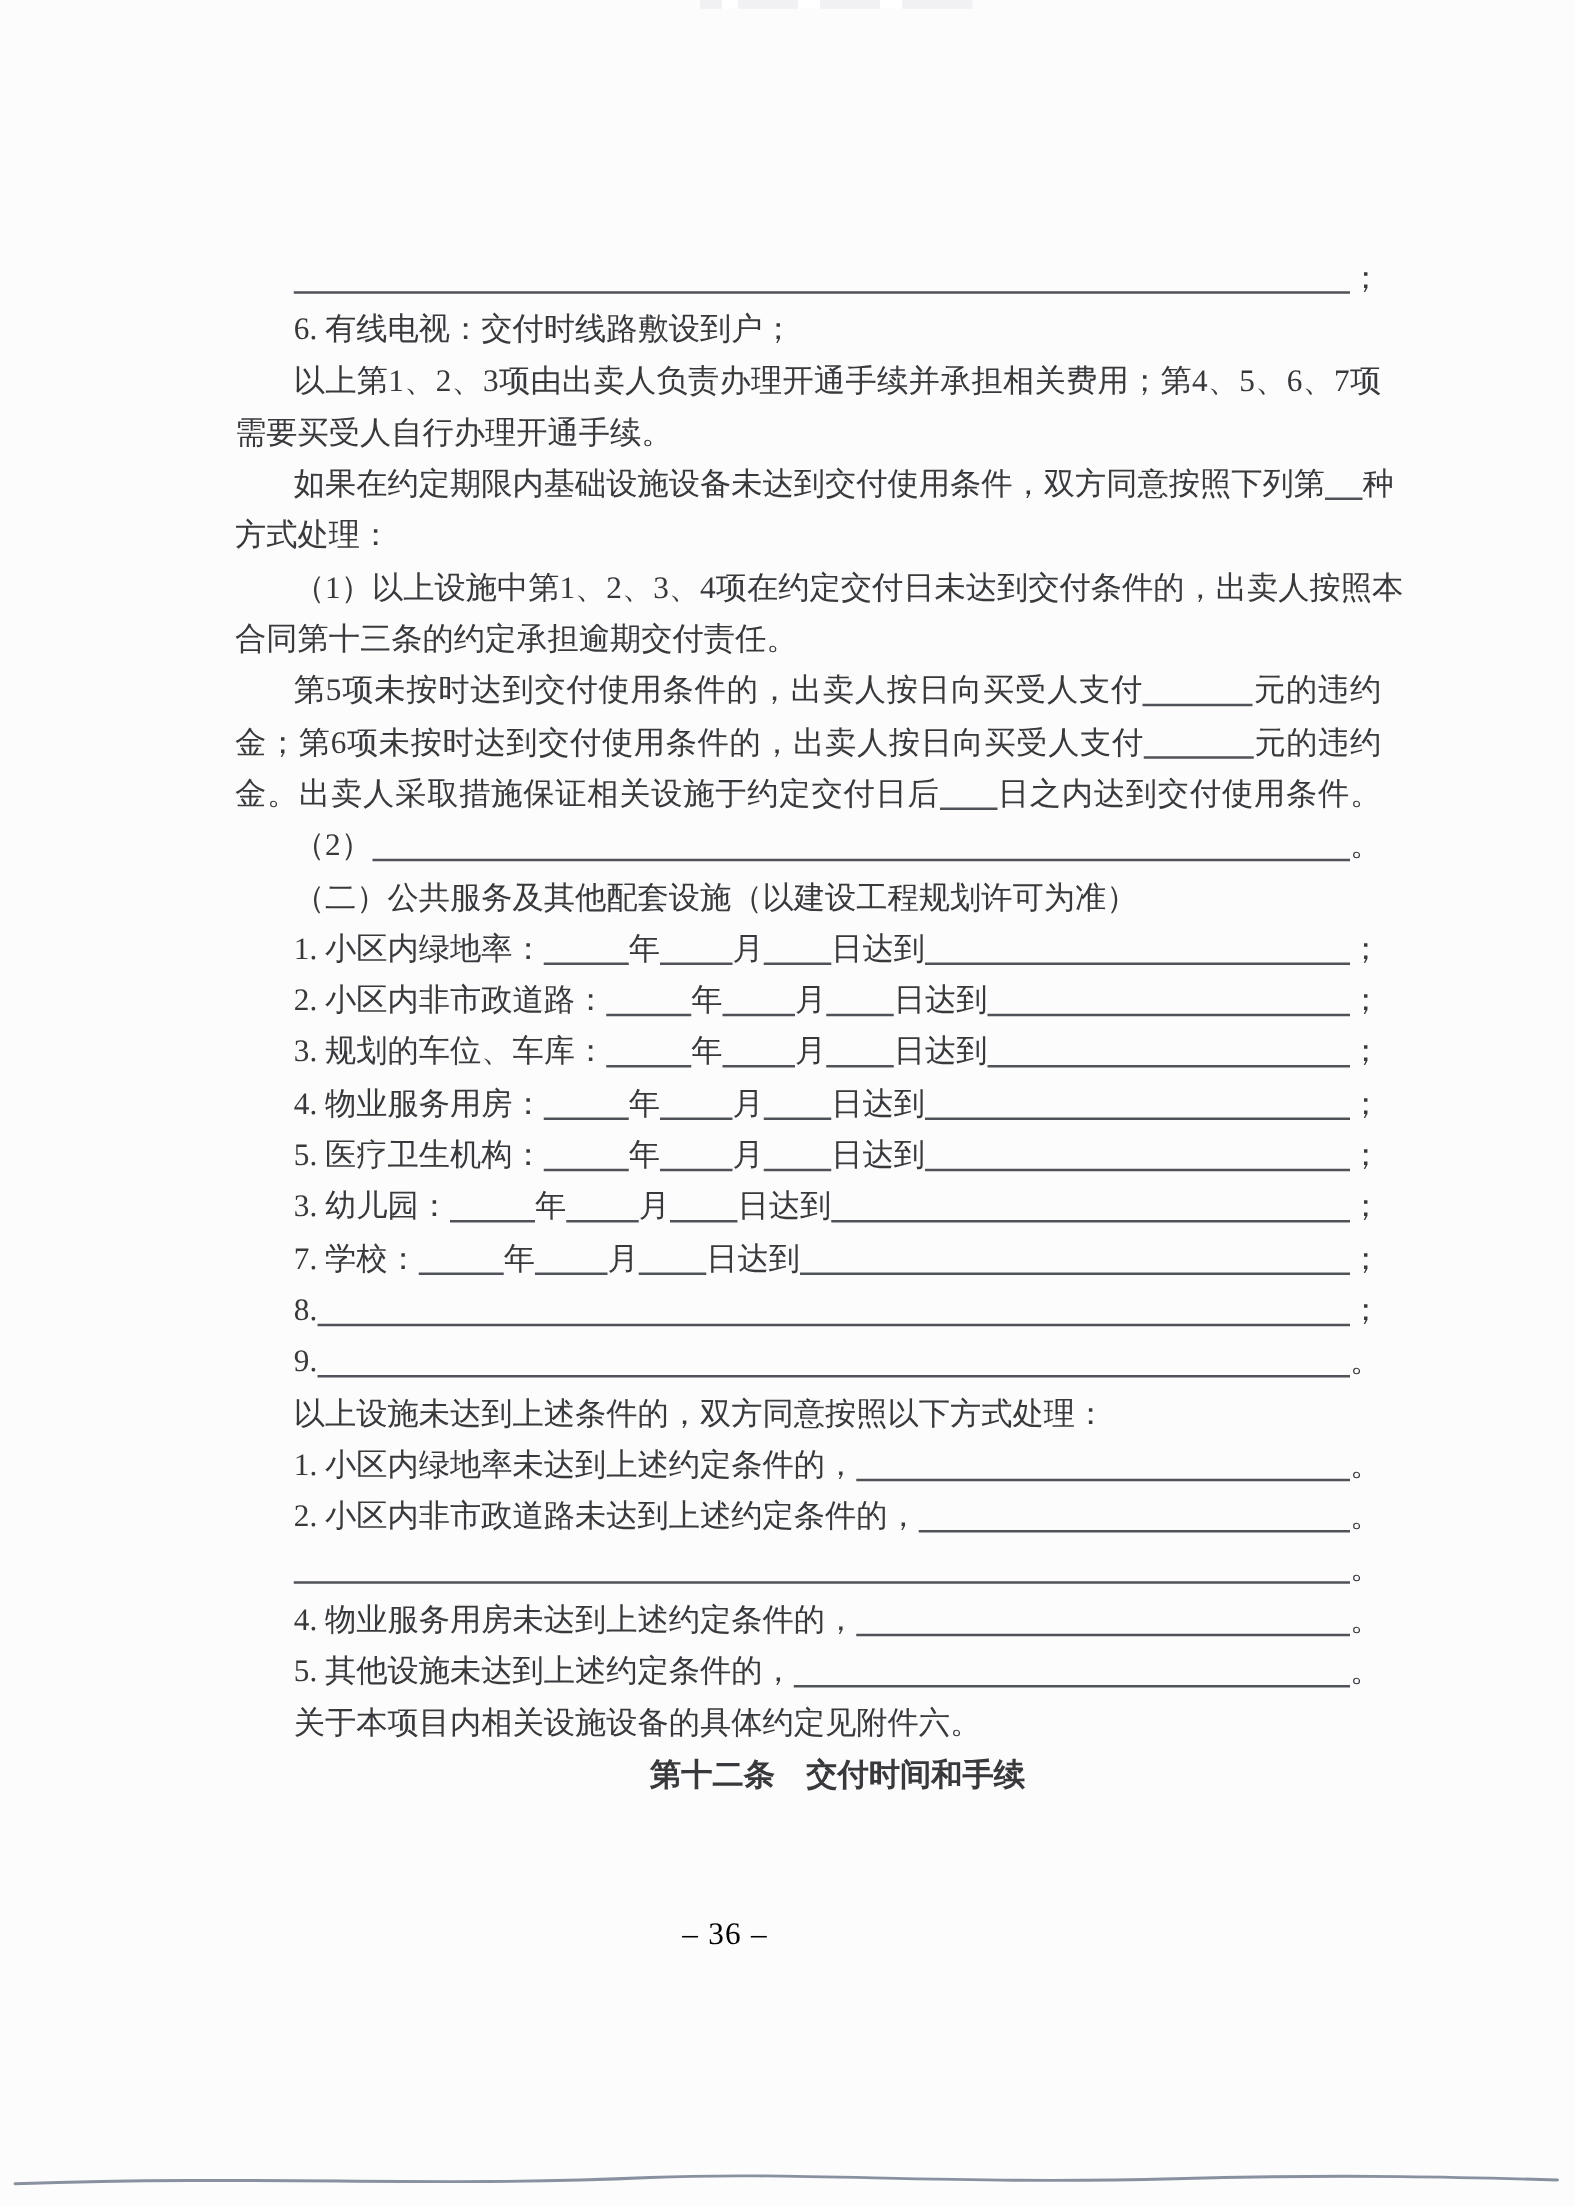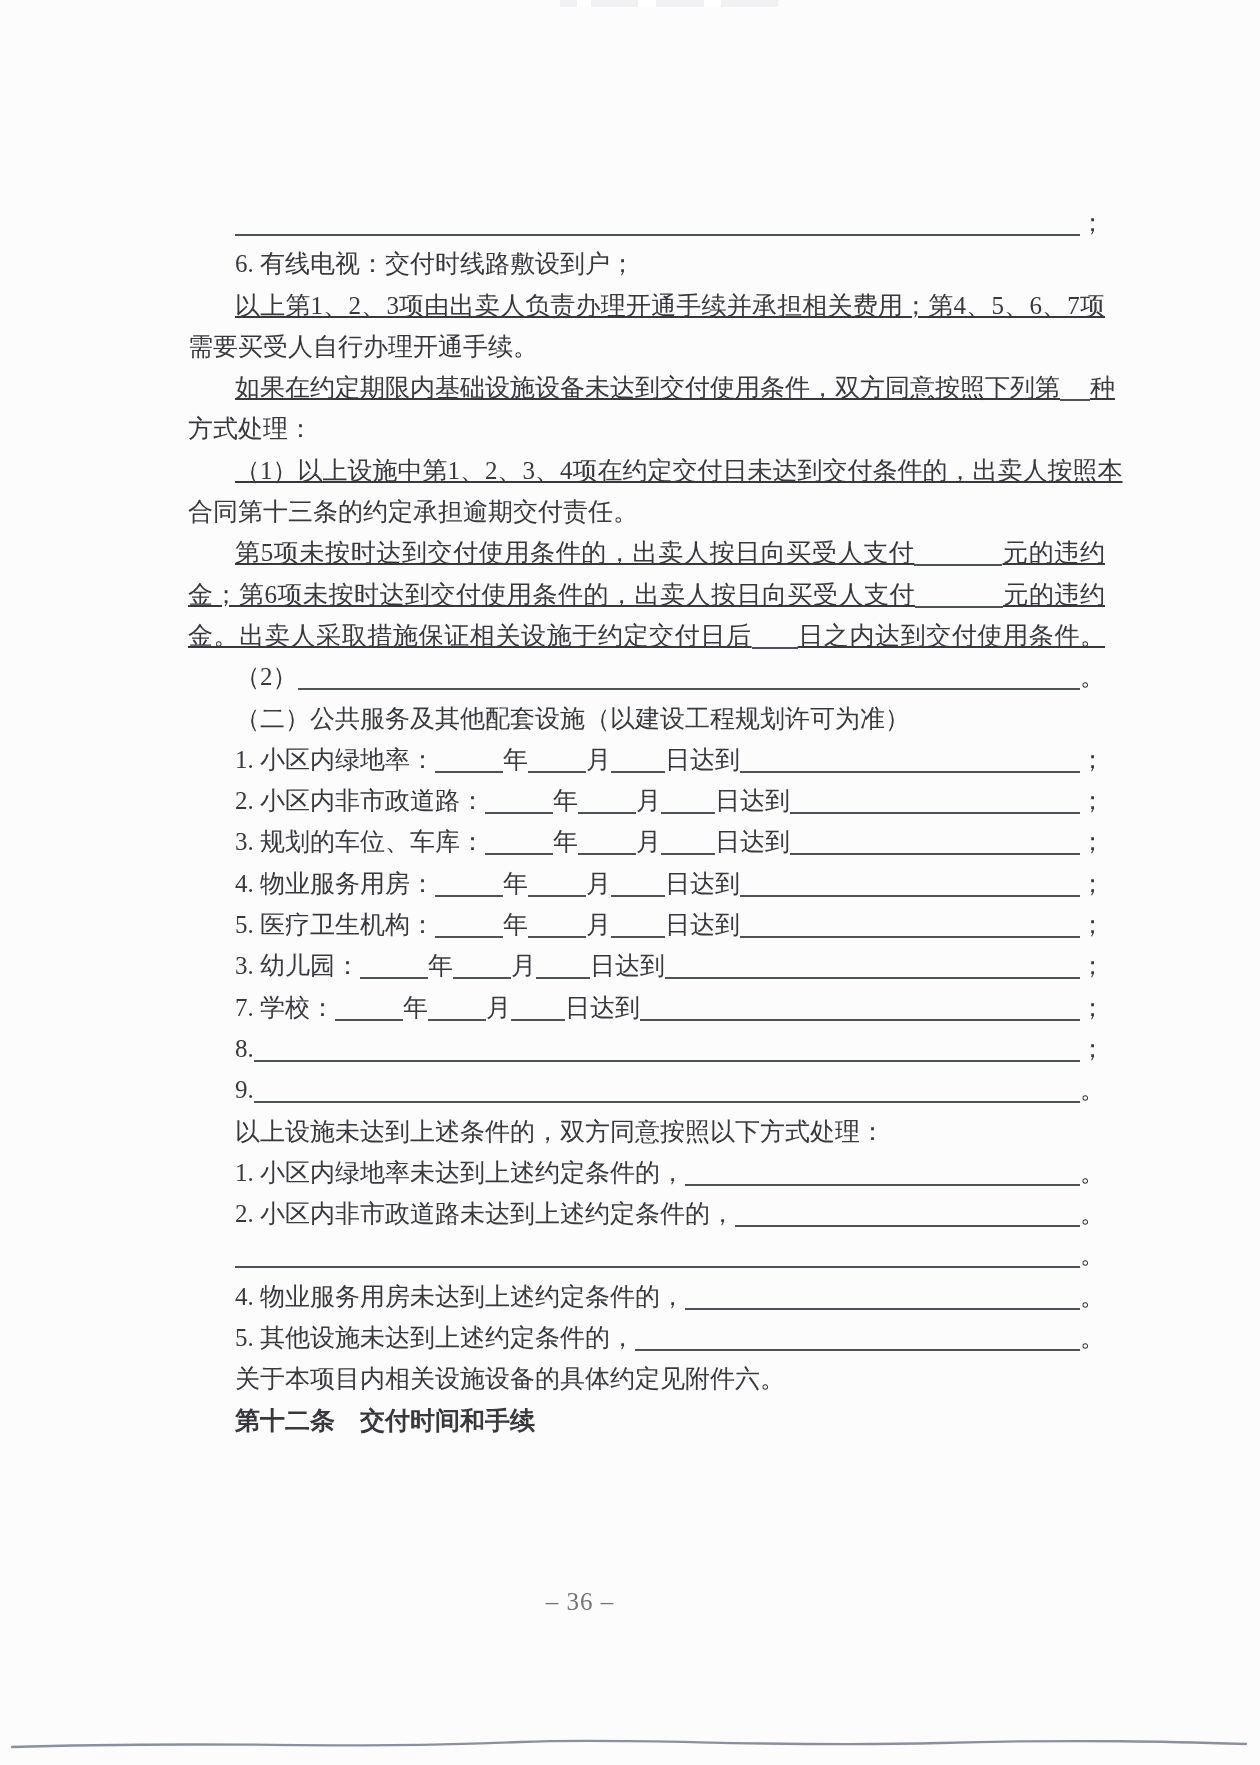--- a/index.html
+++ b/index.html
@@ -29,44 +29,43 @@
     line-height: 41.3px;
     font-size: 25px;
     white-space: pre;
   }
   .line.ind { padding-left: 47px; }
   .line.fill {
     display: block;
     text-align: justify;
     text-align-last: justify;
     white-space: nowrap;
-    text-decoration: underline;
   }
-  .line.bold { font-weight: bold; }
+  .line.bold { font-weight: bold; justify-content: center; }
   .txt { flex: 0 0 auto; }
   .blank {
     display: inline-block;
     height: 0;
     border-bottom: 2px solid #50525a;
     position: relative;
     top: 5px;
     flex: 0 0 auto;
   }
   .blank.grow { flex: 1 1 40px; }
   .page-number {
     position: absolute;
-    top: 1586px;
+    top: 1532px;
     left: 0;
     width: 1160px;
     height: 32px;
     line-height: 32px;
     text-align: center;
     font-size: 25px;
     letter-spacing: 1px;
-    color: #737373;
+    color: #000000;
   }
   .artifact-top {
     position: absolute;
     left: 560px;
     top: 0;
     width: 218px;
     height: 7px;
     background: linear-gradient(90deg,
       #f1f1f4 0 8%,  #ffffff 8% 14%,
       #f1f1f4 14% 36%, #ffffff 36% 44%,

